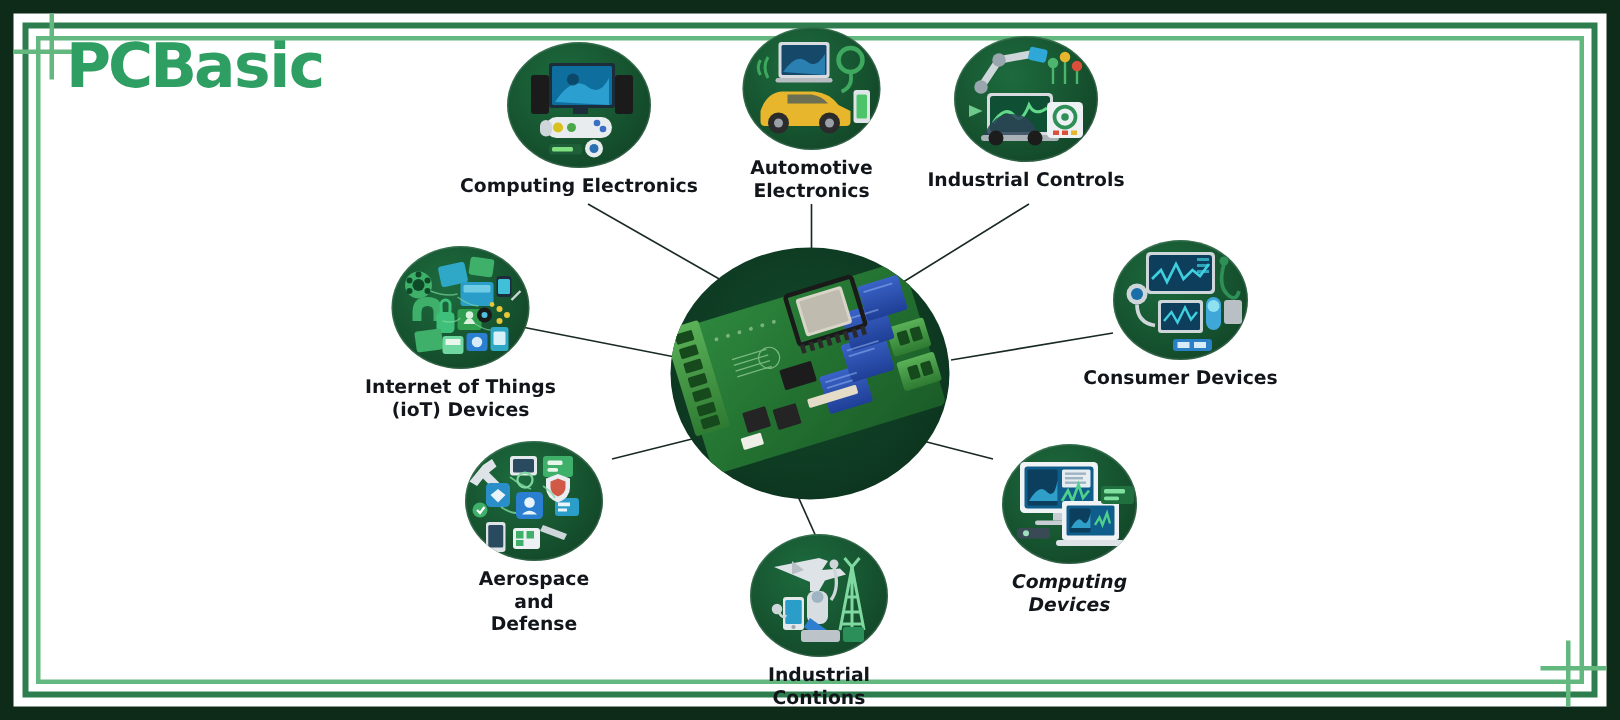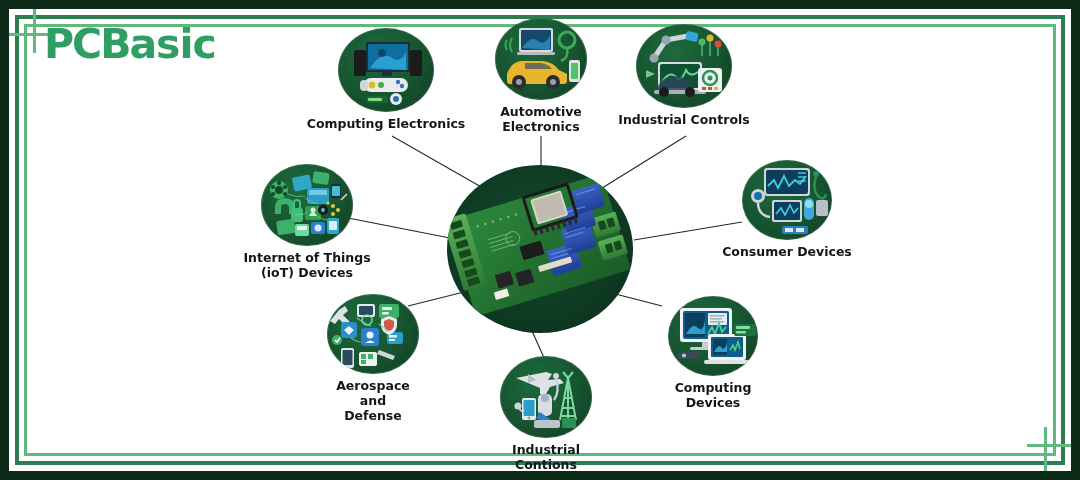--- a/index.html
+++ b/index.html
@@ -101,25 +101,25 @@
 
   
   #node-consumer   {left:306px;top:28px;width:160px;}
   #node-consumer   .bubble{width:96px;height:84px;margin:0 auto;}
   #node-automotive {left:478px;top:18px;width:126px;}
   #node-automotive .bubble{width:92px;height:82px;margin:0 auto;}
   #node-industrial {left:596px;top:24px;width:136px;margin-left:20px;}
   #node-industrial .bubble{width:96px;height:84px;margin:0 auto;}
   #node-medical    {left:716px;top:160px;width:142px;}
   #node-medical    .bubble{width:90px;height:80px;margin:0 auto;}
-  #node-computing  {left:646px;top:296px;width:134px;}
+  #node-computing  {left:646px;top:296px;width:134px;font-style:italic;}
   #node-computing  .bubble{width:90px;height:80px;margin:0 auto;}
   #node-applications{left:486px;top:356px;width:120px;}
   #node-applications .bubble{width:92px;height:82px;margin:0 auto;}
-  #node-aerospace  {left:322px;top:294px;width:102px;}
+  #node-aerospace  {left:305px;top:294px;width:102px;}
   #node-aerospace  .bubble{width:92px;height:80px;margin:0 auto;}
   #node-iot        {left:236px;top:164px;width:142px;}
   #node-iot        .bubble{width:92px;height:82px;margin:0 auto;}
 </style>
 </head>
 <body>
 
 <div class="canvas">
 
   <div class="frame-outer"></div>

